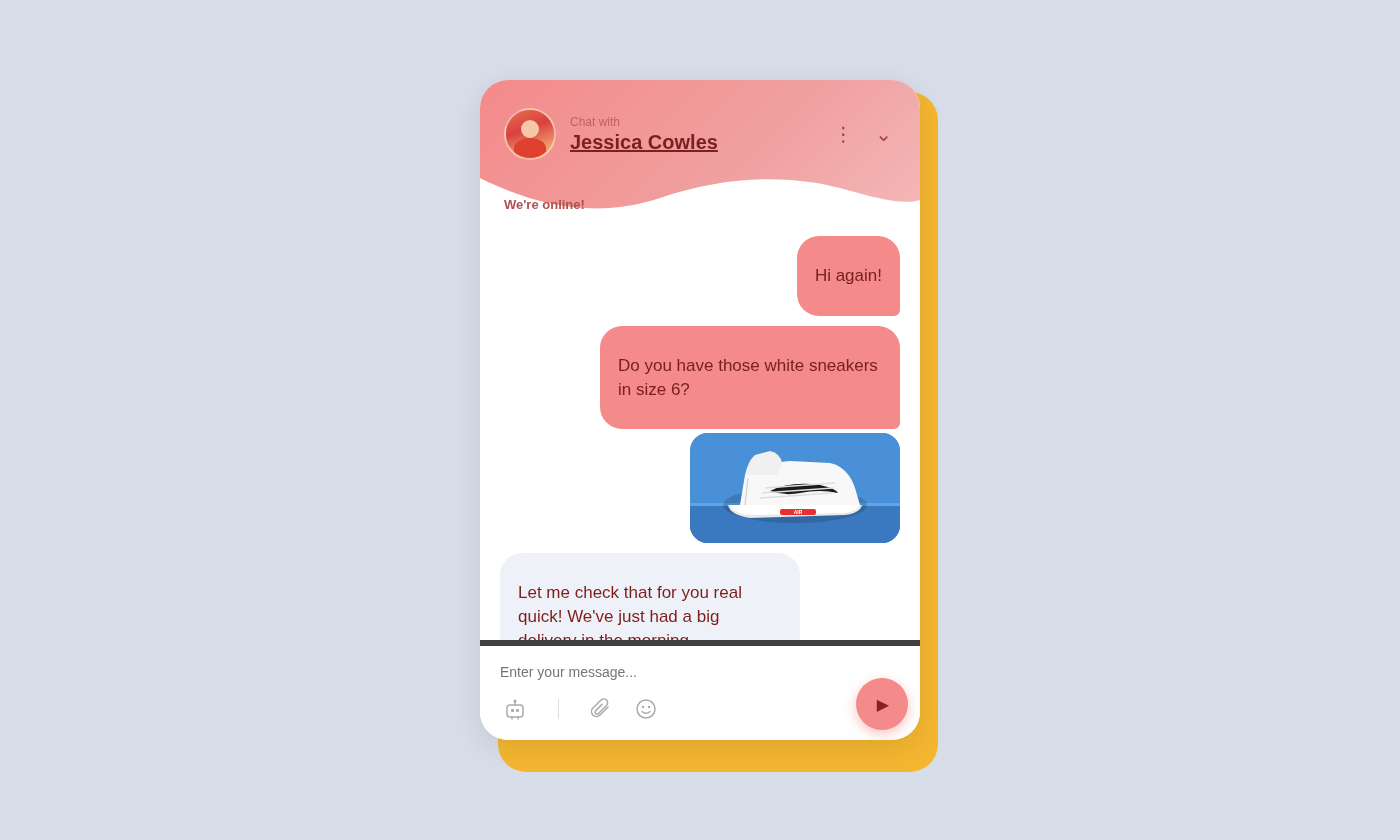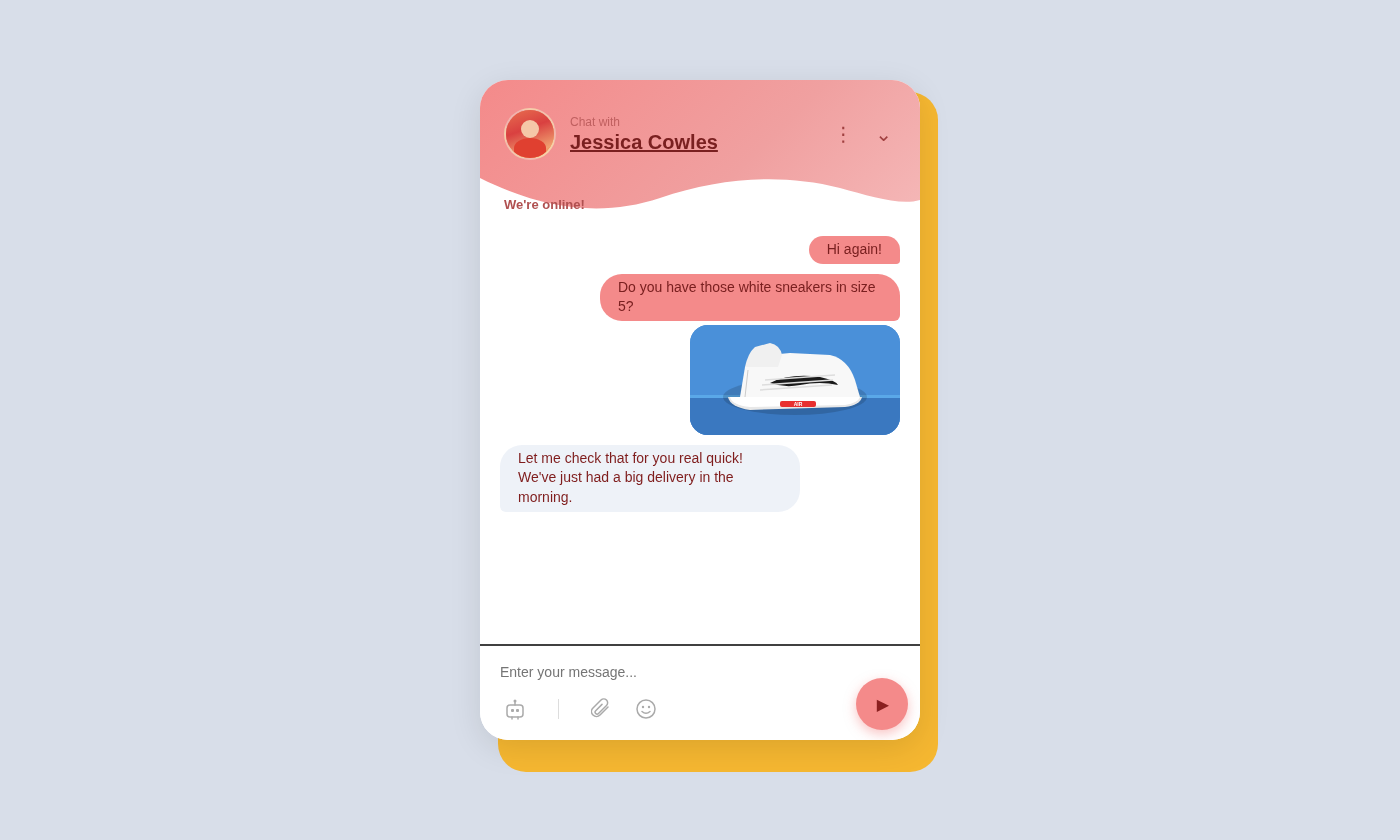--- a/index.html
+++ b/index.html
@@ -187,23 +187,23 @@
 
     .msg-row.sent {
       align-items: flex-end;
     }
 
     .msg-row.received {
       align-items: flex-start;
     }
 
     .bubble {
-      padding: 4px 18px;
+      padding: 28px 18px;
       border-radius: 22px;
-      font-size: 14px;
+      font-size: 17px;
       line-height: 1.4;
       max-width: 75%;
     }
 
     .bubble.sent {
       background: #f48a8a;
       color: #7a2020;
       border-bottom-right-radius: 6px;
     }
 
@@ -226,21 +226,21 @@
     
     .sneaker-image svg {
       width: 100%;
       height: 100%;
     }
 
     
     .input-area {
       padding: 12px 20px 16px 20px;
       background: #fff;
-      border-top: 2px solid #404040;
+      border-top: 6px solid #404040;
       flex-shrink: 0;
     }
 
     .message-input {
       width: 100%;
       border: none;
       outline: none;
       font-size: 14px;
       color: #999;
       background: transparent;
@@ -336,21 +336,21 @@
       <div class="online-status">We're online!</div>
     </div>
 
     <div class="messages-area">
 
       <div class="msg-row sent">
         <div class="bubble sent">Hi again!</div>
       </div>
 
       <div class="msg-row sent">
-        <div class="bubble sent">Do you have those white sneakers in size 5?</div>
+        <div class="bubble sent">Do you have those white sneakers in size 6?</div>
 
         <div class="sneaker-image">
           <svg viewBox="0 0 210 110" xmlns="http://www.w3.org/2000/svg">
 
             <rect width="210" height="110" fill="#4a90d9"></rect>
             <rect y="70" width="210" height="40" fill="#3a78c0"></rect>
 
             <rect y="70" width="210" height="3" fill="#5aa8e8"></rect>
 
             <ellipse cx="105" cy="72" rx="72" ry="18" fill="rgba(0,0,0,0.15)"></ellipse>

